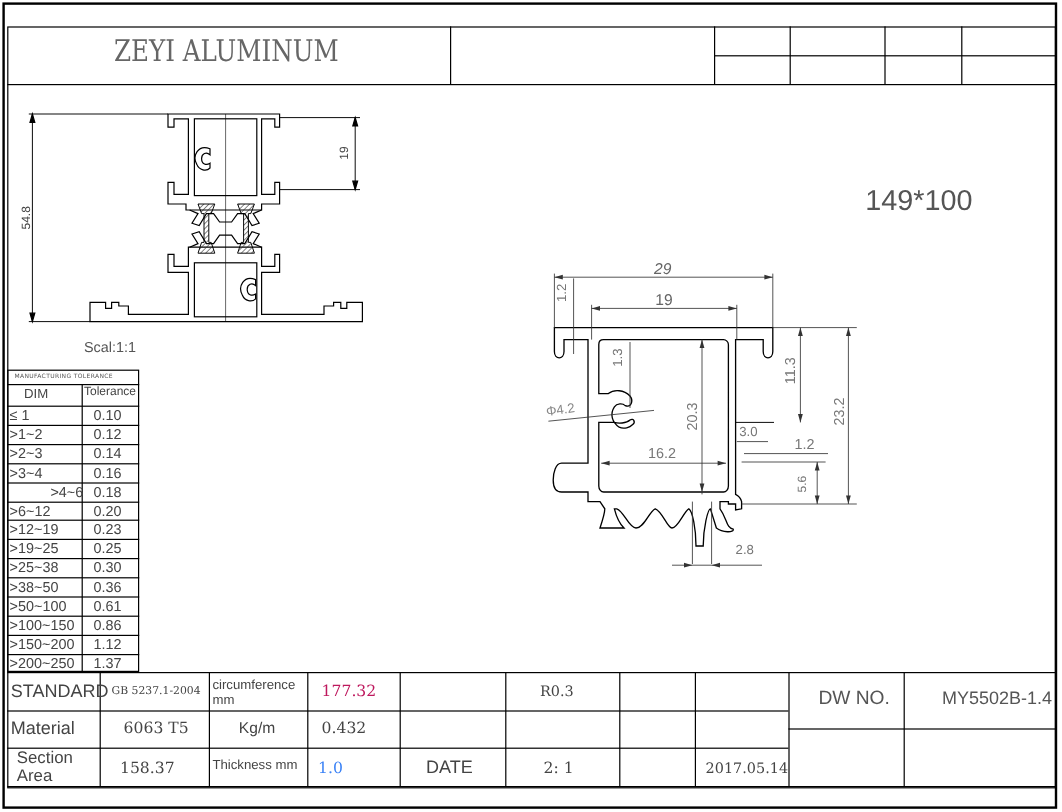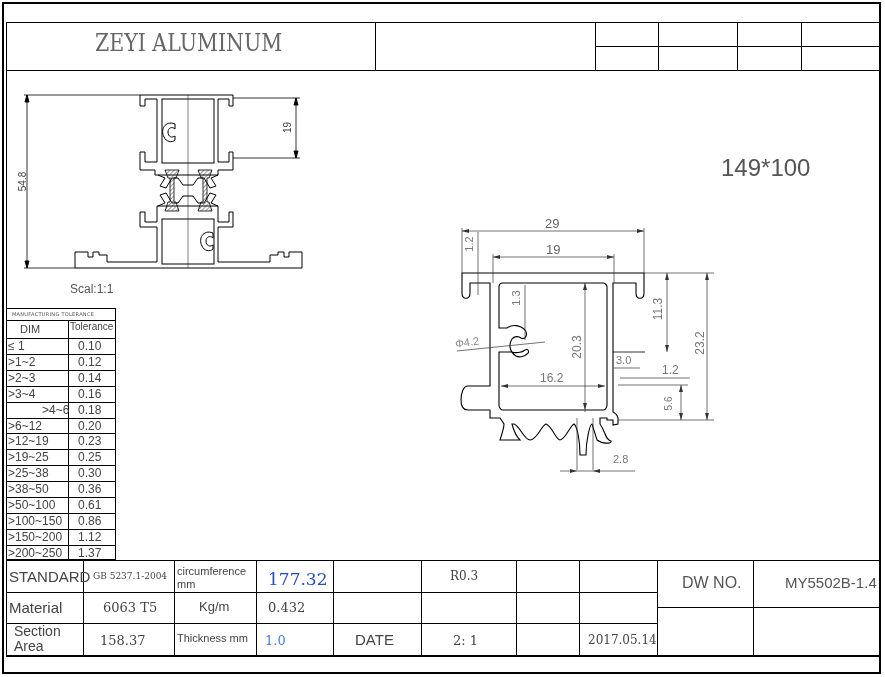--- a/index.html
+++ b/index.html
@@ -97,21 +97,21 @@
 <div class="vline" style="left:333px; top:560px; height:95px;"></div>
 <div class="vline" style="left:421px; top:560px; height:95px;"></div>
 <div class="vline" style="left:516px; top:560px; height:95px;"></div>
 <div class="vline" style="left:579px; top:560px; height:95px;"></div>
 <div class="vline" style="left:657px; top:560px; height:95px;"></div>
 <div class="vline" style="left:753px; top:560px; height:95px;"></div>
 
 <div class="txt thin" style="left:9px; top:568px; font-size:15px; color:#444;">STANDARD</div>
 <div class="txt serif" style="left:93px; top:571px; font-size:9px; color:#444;">GB 5237.1-2004</div>
 <div class="txt thin" style="left:177px; top:565px; font-size:11px; color:#444; white-space:normal; width:80px; line-height:13px;">circumference mm</div>
-<div class="txt serif" style="left:268px; top:569px; font-size:17px; color:#1d4ed8;">177.32</div>
+<div class="txt serif" style="left:268px; top:569px; font-size:13px; color:#be185d;">177.32</div>
 <div class="txt serif" style="left:450px; top:569px; font-size:12px; color:#444;">R0.3</div>
 
 <div class="txt thin" style="left:9px; top:599px; font-size:15px; color:#444;">Material</div>
 <div class="txt serif" style="left:103px; top:600px; font-size:13px; color:#444;">6063 T5</div>
 <div class="txt thin" style="left:199px; top:599px; font-size:13px; color:#444;">Kg/m</div>
 <div class="txt serif" style="left:268px; top:600px; font-size:13px; color:#444;">0.432</div>
 
 <div class="txt thin" style="left:14px; top:624px; font-size:14px; color:#444; white-space:normal; width:64px; line-height:15px;">Section Area</div>
 <div class="txt serif" style="left:100px; top:633px; font-size:13px; color:#444;">158.37</div>
 <div class="txt thin" style="left:177px; top:632px; font-size:11px; color:#444;">Thickness mm</div>
@@ -213,21 +213,21 @@
     <polygon points="681,385 679,392 683,392"></polygon>
     <polygon points="681,420 679,413 683,413"></polygon>
     <polygon points="577,471 570,469 570,473"></polygon>
     <polygon points="593,471 600,469 600,473"></polygon>
   </g>
 </svg>
 
 <div class="txt thin" style="left:13px; top:176px; font-size:10px; color:#444; transform:rotate(-90deg);">54.8</div>
 <div class="txt thin" style="left:282px; top:122px; font-size:10px; color:#444; transform:rotate(-90deg);">19</div>
 
-<div class="txt thin" style="left:545px; top:216px; font-size:13px; color:#666;">29</div>
+<div class="txt thin" style="left:545px; top:216px; font-size:13px; color:#666;font-style:italic;">29</div>
 <div class="txt thin" style="left:546px; top:242px; font-size:13px; color:#666;">19</div>
 <div class="txt thin" style="left:461px; top:238px; font-size:11px; color:#777; transform:rotate(-90deg);">1.2</div>
 <div class="txt thin" style="left:508px; top:292px; font-size:11px; color:#777; transform:rotate(-90deg);">1.3</div>
 <div class="txt thin" style="left:455px; top:336px; font-size:11px; color:#888; transform:rotate(-8deg);">Φ4.2</div>
 <div class="txt thin" style="left:565px; top:340px; font-size:12px; color:#777; transform:rotate(-90deg);">20.3</div>
 <div class="txt thin" style="left:540px; top:371px; font-size:12px; color:#777;">16.2</div>
 <div class="txt thin" style="left:647px; top:302px; font-size:12px; color:#777; transform:rotate(-90deg);">11.3</div>
 <div class="txt thin" style="left:688px; top:336px; font-size:12px; color:#777; transform:rotate(-90deg);">23.2</div>
 <div class="txt thin" style="left:616px; top:354px; font-size:11px; color:#777;">3.0</div>
 <div class="txt thin" style="left:662px; top:363px; font-size:12px; color:#777;">1.2</div>

